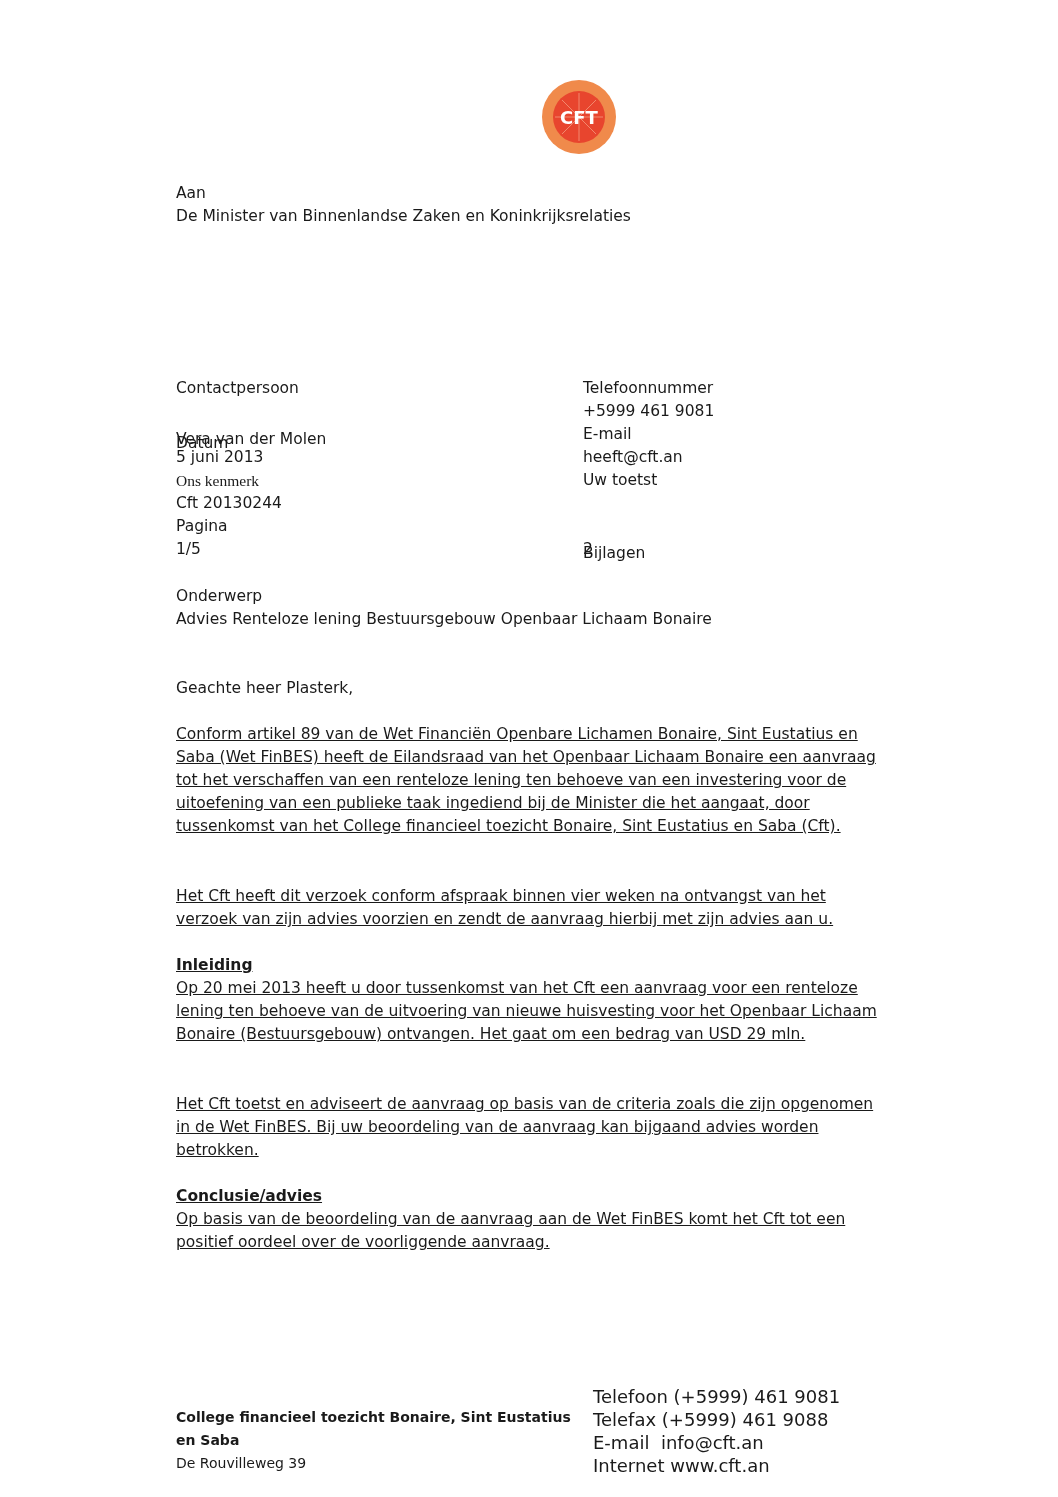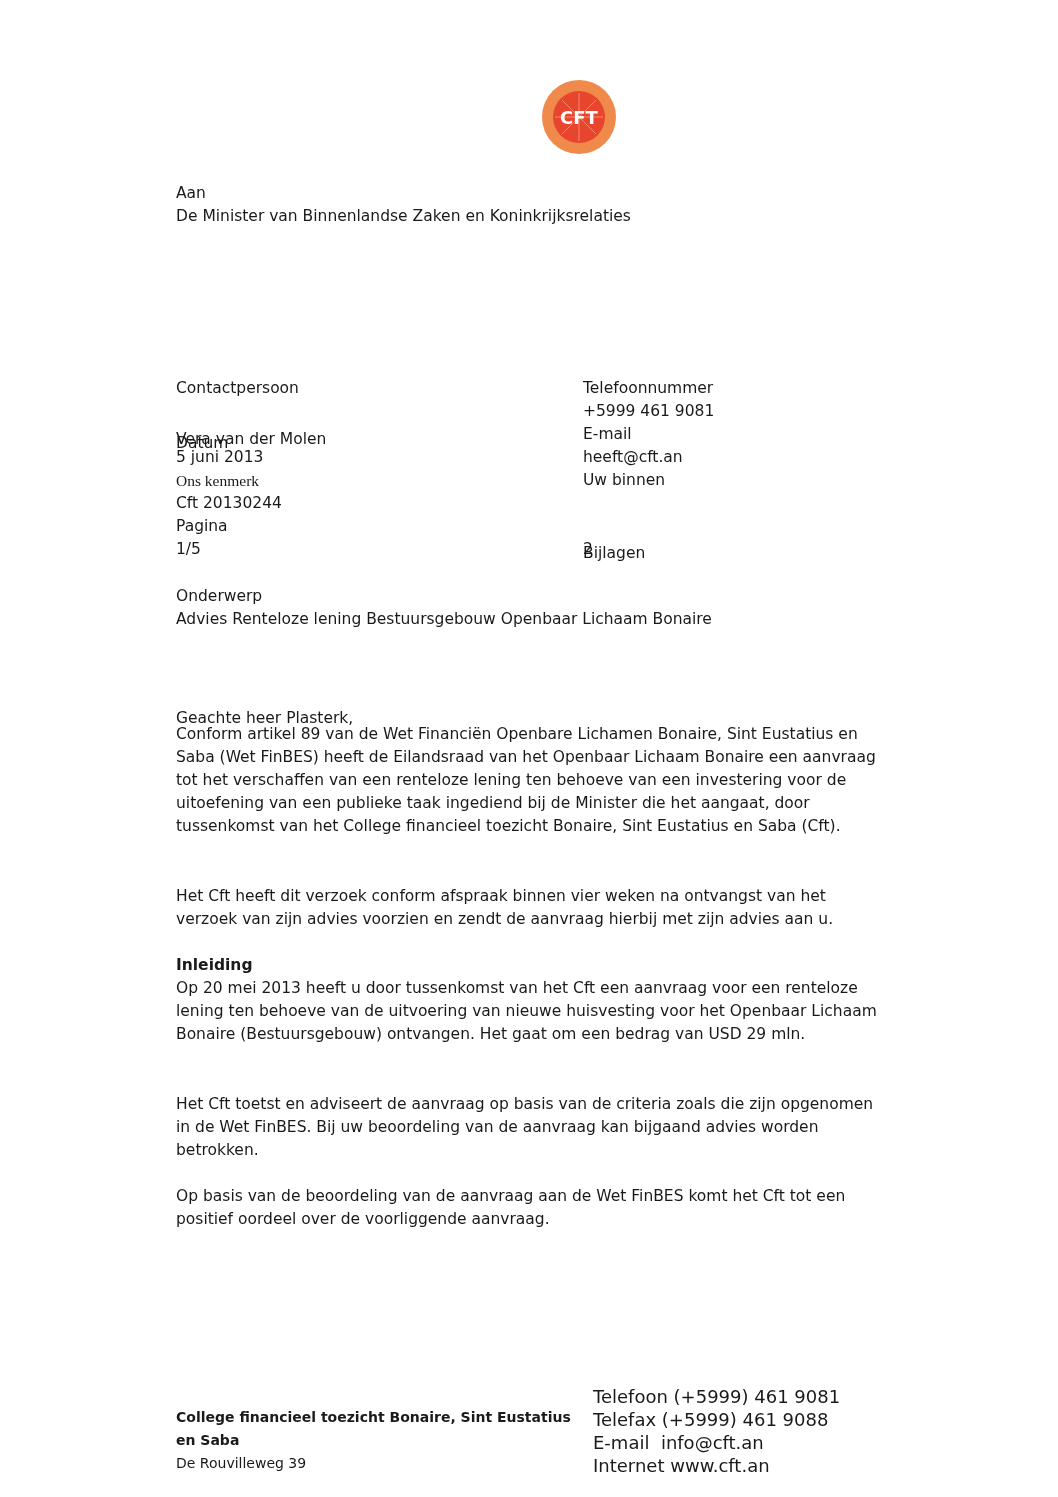--- a/index.html
+++ b/index.html
@@ -2,21 +2,21 @@
 <html><head>
 <meta charset="utf-8">
 <style>
   html, body { margin:0; padding:0; background:#ffffff; }
   body { width:1058px; height:1497px; position:relative; overflow:hidden;
          font-family:"DejaVu Sans", sans-serif; color:#1a1a1a; font-size:15.5px; }
   .abs { position:absolute; }
   .logo { left:541px; top:79px; width:76px; height:76px; }
   .line { position:absolute; left:176px; white-space:nowrap; line-height:23px; }
   .rcol { position:absolute; left:583px; white-space:nowrap; line-height:23px; }
-  .body-text { position:absolute; left:176px; width:710px; line-height:23px; }
+  .body-text { position:absolute; left:176px; width:710px; line-height:23px;text-decoration:underline; }
   .body-text p { margin:0; }
   .heading { font-weight:bold; }
   .footer-left { position:absolute; left:176px; top:1362px; line-height:23px; font-size:14px;margin-top:44px; }
   .footer-left .bold { font-weight:bold; }
   .footer-right { position:absolute; left:593px; top:1385px; line-height:23px; font-size:18px; }
 </style>
 </head>
 <body>
 
 <div class="abs logo">
@@ -42,44 +42,45 @@
 <div class="line" style="top:446px;">5 juni 2013</div>
 <div class="line" style="top:469px;font-family:Liberation Serif, serif;">Ons kenmerk</div>
 <div class="line" style="top:492px;">Cft 20130244</div>
 <div class="line" style="top:515px;">Pagina</div>
 <div class="line" style="top:538px;">1/5</div>
 
 <div class="rcol" style="top:377px;">Telefoonnummer</div>
 <div class="rcol" style="top:400px;">+5999 461 9081</div>
 <div class="rcol" style="top:423px;">E-mail</div>
 <div class="rcol" style="top:446px;">heeft@cft.an</div>
-<div class="rcol" style="top:469px;">Uw binnen</div>
+<div class="rcol" style="top:469px;">Uw toetst</div>
 <div class="rcol" style="top:492px;"></div>
 <div class="rcol" style="top:542px;">Bijlagen</div>
 <div class="rcol" style="top:538px;">2</div>
 
 <div class="line" style="top:585px;">Onderwerp</div>
 <div class="line" style="top:608px;">Advies Renteloze lening Bestuursgebouw Openbaar Lichaam Bonaire</div>
 
-<div class="line" style="top:707px;">Geachte heer Plasterk,</div>
+<div class="line" style="top:677px;">Geachte heer Plasterk,</div>
 
 <div class="body-text" style="top:723px;">
   <p>Conform artikel 89 van de Wet Financiën Openbare Lichamen Bonaire, Sint Eustatius en Saba (Wet FinBES) heeft de Eilandsraad van het Openbaar Lichaam Bonaire een aanvraag tot het verschaffen van een renteloze lening ten behoeve van een investering voor de uitoefening van een publieke taak ingediend bij de Minister die het aangaat, door tussenkomst van het College financieel toezicht Bonaire, Sint Eustatius en Saba (Cft).</p>
 </div>
 <div class="body-text" style="top:885px;">
   <p>Het Cft heeft dit verzoek conform afspraak binnen vier weken na ontvangst van het verzoek van zijn advies voorzien en zendt de aanvraag hierbij met zijn advies aan u.</p>
 </div>
 <div class="body-text" style="top:954px;">
   <p class="heading">Inleiding</p>
   <p>Op 20 mei 2013 heeft u door tussenkomst van het Cft een aanvraag voor een renteloze lening ten behoeve van de uitvoering van nieuwe huisvesting voor het Openbaar Lichaam Bonaire (Bestuursgebouw) ontvangen. Het gaat om een bedrag van USD 29 mln.</p>
 </div>
 <div class="body-text" style="top:1093px;">
   <p>Het Cft toetst en adviseert de aanvraag op basis van de criteria zoals die zijn opgenomen in de Wet FinBES. Bij uw beoordeling van de aanvraag kan bijgaand advies worden betrokken.</p>
 </div>
 <div class="body-text" style="top:1185px;">
+  <p class="heading">Conclusie/advies</p>
   <p>Op basis van de beoordeling van de aanvraag aan de Wet FinBES komt het Cft tot een positief oordeel over de voorliggende aanvraag.</p>
 </div>
 
 <div class="footer-left">
   <div class="bold">College financieel toezicht Bonaire, Sint Eustatius</div>
   <div class="bold">en Saba</div>
   <div>De Rouvilleweg 39</div>
 </div>
 <div class="footer-right">
   <div>Telefoon (+5999) 461 9081</div>

